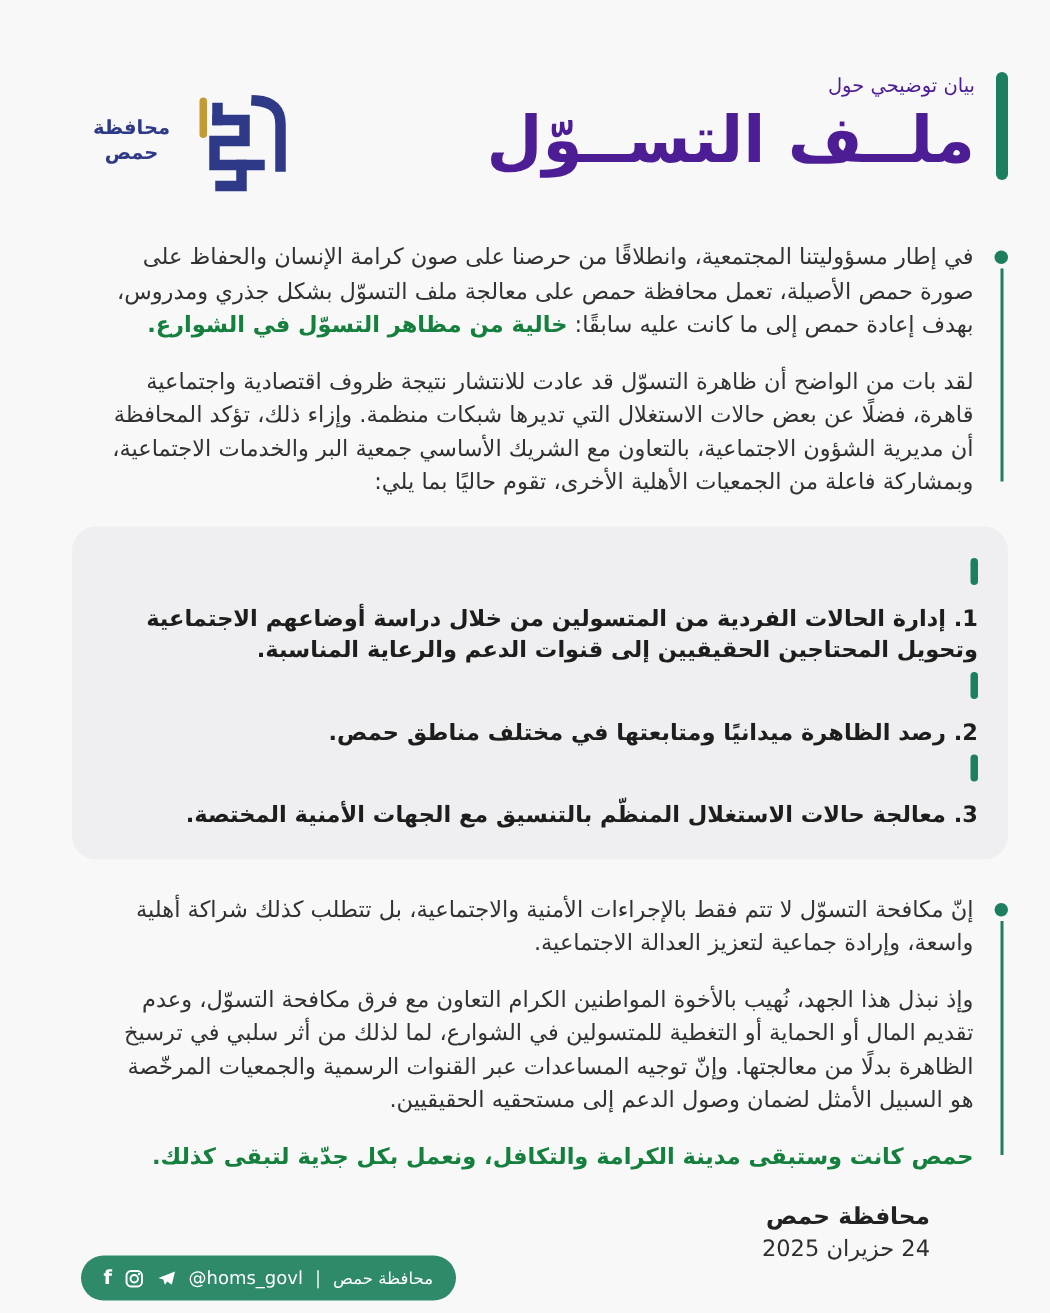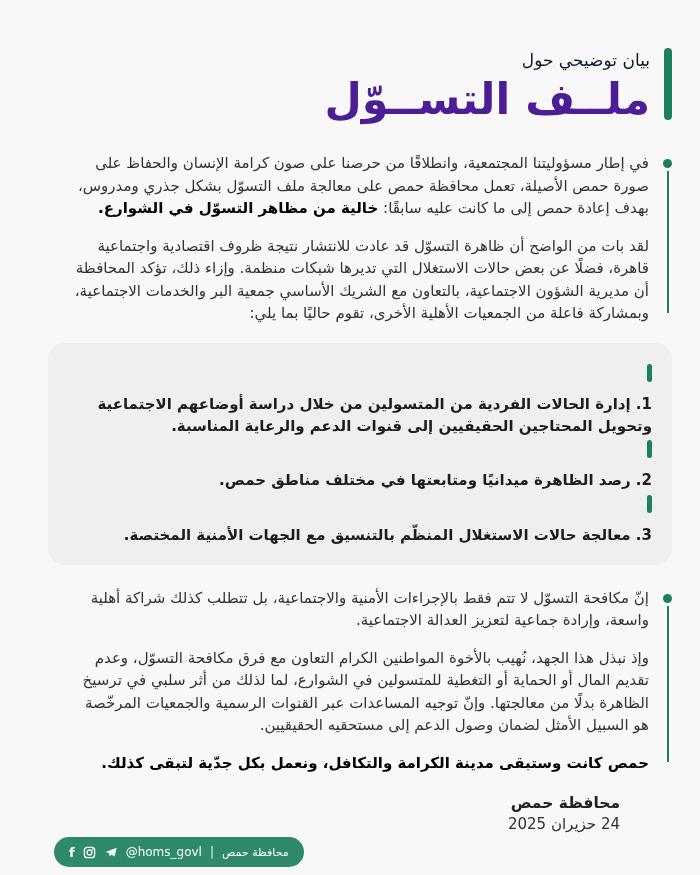--- a/index.html
+++ b/index.html
@@ -5,33 +5,33 @@
   html,body{margin:0;padding:0;background:#f8f8f8;}
   .doc{
     position:relative;width:700px;height:875px;overflow:hidden;
     background:#f8f8f8;direction:rtl;
     font-family:"DejaVu Sans",sans-serif;color:#333;
   }
   
   .header{display:flex;justify-content:space-between;align-items:flex-start;padding:48px 28px 0 56px;}
   .title-wrap{display:flex;gap:14px;align-items:flex-start;}
   .title-accent{width:8px;height:72px;border-radius:5px;background:#1c7f60;flex:none;}
-  .subtitle{font-size:17px;color:#0f172a;margin:2px 0 5px;}
+  .subtitle{font-size:13px;color:#4c1d95;margin:2px 0 5px;}
   .main-title{font-size:43px;font-weight:bold;color:#4c1d95;line-height:1.15;}
   .logo{direction:ltr;display:flex;align-items:center;gap:8px;margin-top:10px;margin-left:6px;}
   .logo-text{text-align:center;color:#2e3a87;font-weight:bold;font-size:13px;line-height:1.3;}
   
   .content{padding:0 28px 0 48px;}
   .rail-group{display:flex;gap:14px;margin-top:28px;}
   .rail{width:9px;display:flex;flex-direction:column;align-items:center;padding-top:7px;flex:none;}
   .rail-dot{width:9px;height:9px;border-radius:50%;background:#1c7f60;flex:none;}
   .rail-line{width:2px;flex:1;background:#1c7f60;margin-top:3px;margin-bottom:12px;}
   .paras{flex:1;font-size:15px;line-height:1.5;color:#323232;padding-left:20px;}
   .para + .para{margin-top:15px;}
-  .b{font-weight:bold;color:#000000;text-align:right;}
+  .b{font-weight:bold;color:#15803d;text-align:right;}
   
   .box{background:#efeff1;border-radius:16px;margin-top:18px;padding:18px 20px;}
   .item{display:flex;gap:12px;flex-direction:column;}
   .item + .item{margin-top:0;}
   .item-bar{width:5px;height:18px;border-radius:3px;background:#1c7f60;margin-top:3px;flex:none;}
   .item-text{font-weight:bold;font-size:15px;line-height:1.45;color:#1d1d1d;padding-left:26px;}
   
   .signature{margin:20px 52px 0 0;text-align:right;}
   .sig-org{font-weight:bold;font-size:15.5px;color:#222;}
   .sig-date{font-size:15px;color:#2e2e2e;margin-top:3px;}
@@ -54,20 +54,37 @@
   <div class="header">
 
     <div class="title-wrap">
       <div class="title-accent"></div>
       <div>
         <div class="subtitle">بيان توضيحي حول</div>
         <div class="main-title">ملــف التســوّل</div>
       </div>
     </div>
 
+    <div class="logo">
+      <div class="logo-text">
+        <div>محافظة</div>
+        <div>حمص</div>
+      </div>
+      <span class="icon">
+        <svg width="74" height="74" viewBox="0 0 74 74">
+          <rect x="12" y="7" width="5" height="27" rx="2.5" fill="#c49a35"></rect>
+          <g fill="none" stroke="#2e3a87" stroke-width="7" stroke-linecap="square">
+            <path d="M50 9 q16 1 16 16 v28"></path>
+            <path d="M24 22 h18 v14 h-20 v16 h30"></path>
+            <path d="M40 52 v14 h-14"></path>
+            <path d="M24 22 v-8"></path>
+          </g>
+        </svg>
+      </span>
+    </div>
   </div>
 
   <div class="content">
 
     <div class="rail-group">
       <div class="rail">
         <div class="rail-dot"></div>
         <div class="rail-line"></div>
       </div>
       <div class="paras">

